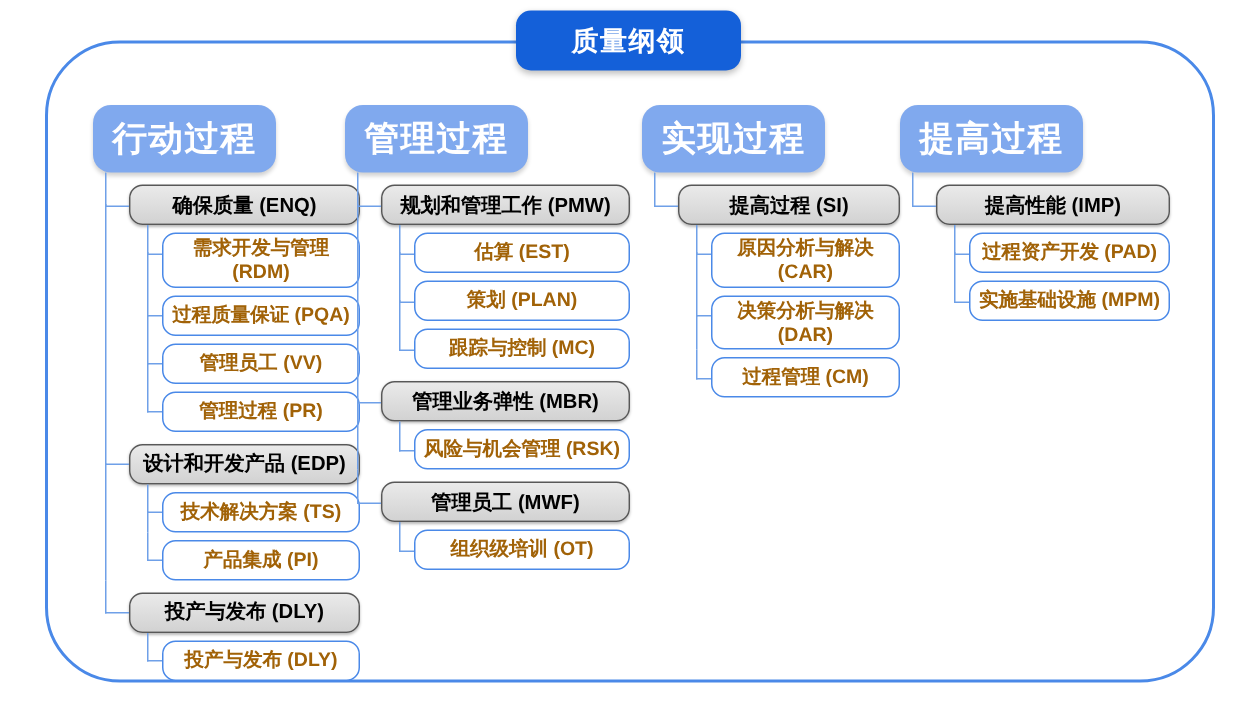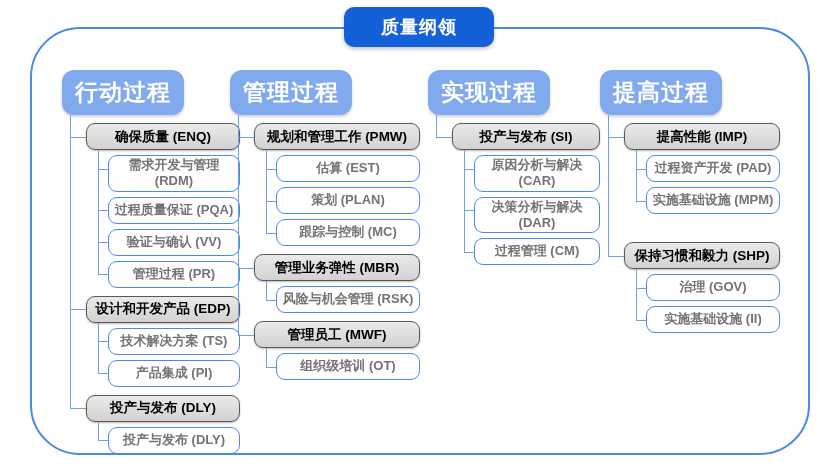--- a/index.html
+++ b/index.html
@@ -52,21 +52,21 @@
     content:"";position:absolute;left:0;top:-5px;width:9px;height:18.5px;
     border-left:1.5px solid var(--line);border-bottom:1.5px solid var(--line);
   }
   .leaf:not(:last-child)::after{
     content:"";position:absolute;left:0;top:13px;bottom:0;width:0;
     border-left:1.5px solid var(--line);
   }
   .lbox{
     min-height:23px;padding:1px 5px;background:#fff;
     border:1.5px solid var(--leafborder);border-radius:9px;
-    font-size:13px;font-weight:bold;color:#737373;line-height:1.25;
+    font-size:13px;font-weight:bold;color:#a16207;line-height:1.25;
     display:flex;align-items:center;justify-content:center;text-align:center;
   }
 </style>
 </head>
 <body>
 
 <div class="page" style="--titlebg: #1460D9; --headerbg: #80A9EE; --line: #6FA0E8; --frame: #4A89E8; --grayfill1: #EAEAEA; --grayfill2: #D2D2D2; --grayborder: #585858; --leafborder: #4A89E8;">
   <div class="frame"></div>
   <div class="title">质量纲领</div>
   <div id="columns-root">
@@ -80,21 +80,21 @@
     <div class="leaves">
   <div class="leaf">
     <div class="lbox">需求开发与管理 (RDM)</div>
   </div>
 
   <div class="leaf">
     <div class="lbox">过程质量保证 (PQA)</div>
   </div>
 
   <div class="leaf">
-    <div class="lbox">验证与确认 (VV)</div>
+    <div class="lbox">管理员工 (VV)</div>
   </div>
 
   <div class="leaf">
     <div class="lbox">管理过程 (PR)</div>
   </div>
 </div>
   </div>
 
   <div class="group">
     <div class="gbox">设计和开发产品 (EDP)</div>
@@ -161,21 +161,21 @@
   </div>
 </div>
   </div>
 
   <div class="column" style="left: 428px; width: 172px;">
     <div class="col-header">
       <span>实现过程</span>
     </div>
     <div class="groups">
   <div class="group">
-    <div class="gbox">投产与发布 (SI)</div>
+    <div class="gbox">提高过程 (SI)</div>
     <div class="leaves">
   <div class="leaf">
     <div class="lbox">原因分析与解决 (CAR)</div>
   </div>
 
   <div class="leaf">
     <div class="lbox">决策分析与解决 (DAR)</div>
   </div>
 
   <div class="leaf">
@@ -198,28 +198,16 @@
   <div class="leaf">
     <div class="lbox">过程资产开发 (PAD)</div>
   </div>
 
   <div class="leaf">
     <div class="lbox">实施基础设施 (MPM)</div>
   </div>
 </div>
   </div>
 
-  <div class="group gap-large">
-    <div class="gbox">保持习惯和毅力 (SHP)</div>
-    <div class="leaves">
-  <div class="leaf">
-    <div class="lbox">治理 (GOV)</div>
-  </div>
-
-  <div class="leaf">
-    <div class="lbox">实施基础设施 (II)</div>
-  </div>
-</div>
-  </div>
 </div>
   </div>
 </div>
 </div>
 
 </body></html>

